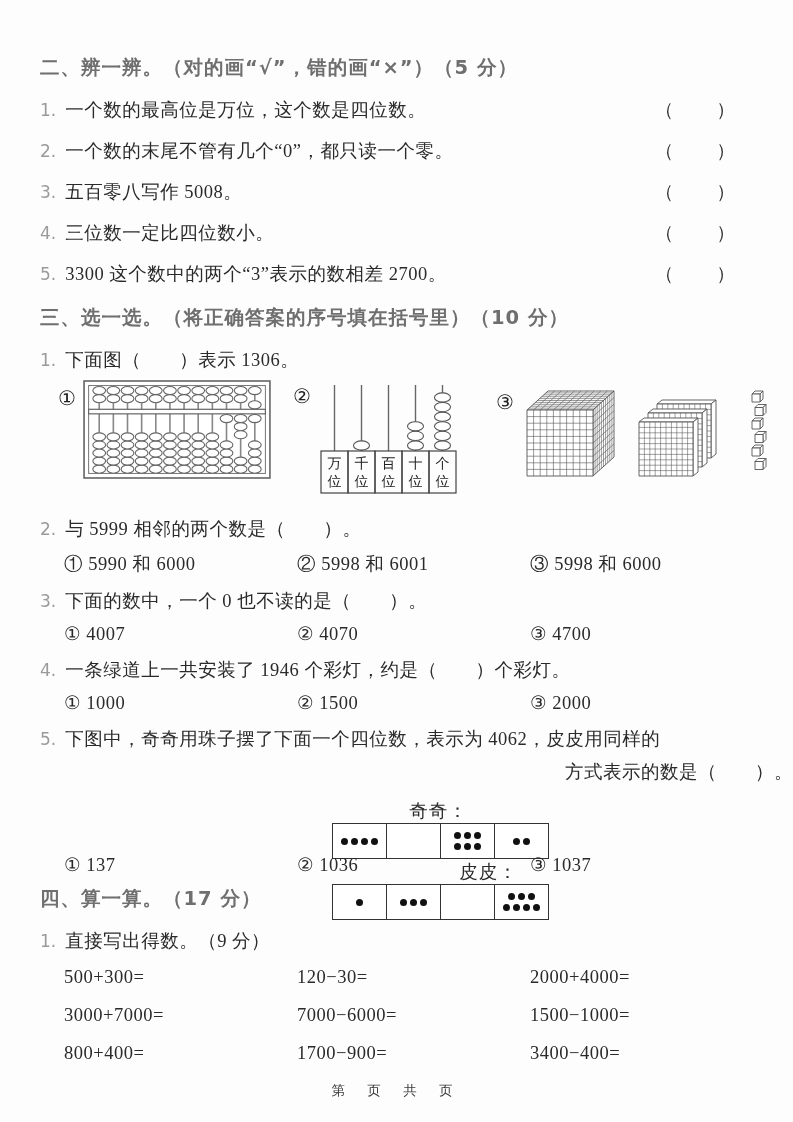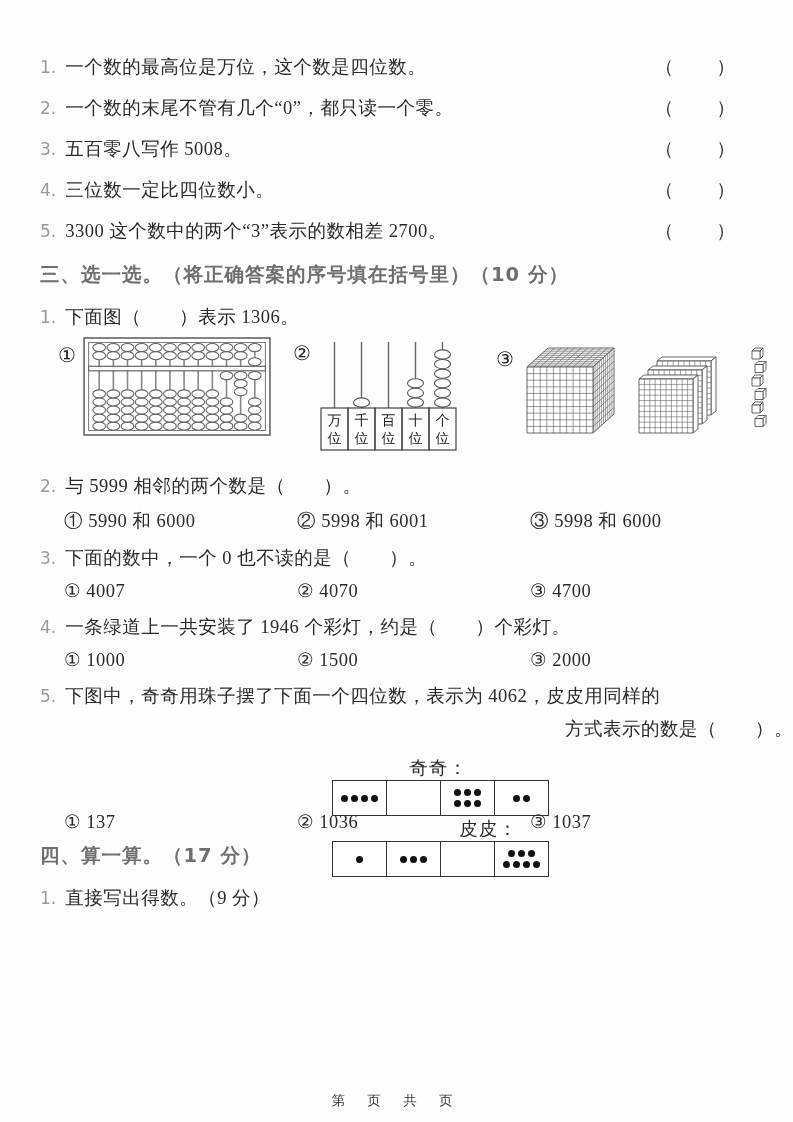--- a/index.html
+++ b/index.html
@@ -38,31 +38,32 @@
   .sname{letter-spacing:1px;}
   .strip{display:flex; border:1.4px solid #333; margin-left:4px; background:#fff;}
   .cell{width:53px; height:34px; border-left:1px solid #333;
         display:flex; flex-direction:column; align-items:center; justify-content:center;}
   .cell:first-child{border-left:none;}
   .dotrow{line-height:0; margin:1.6px 0; text-align:center; white-space:nowrap;}
   .dot{display:inline-block; width:7px; height:7px; border-radius:50%;
        background:#111; margin:0 1.6px;}
   .pipgap{margin-left:100px;}
   .footer{
-    position:absolute; left:0; right:0; bottom:12px; text-align:center;
+    position:absolute; left:0; right:0; bottom:22px; text-align:center;
     font-family:"DejaVu Sans","Liberation Sans",sans-serif;
     font-size:13.5px; color:#3a3a3a; letter-spacing:9px;
   }
   .mb8{margin-bottom:8px;} .mb14{margin-bottom:14px;} .mb18{margin-bottom:18px;} .mb20{margin-bottom:9px;}
 </style>
 </head>
 <body>
 
 <div class="page">
 
+  <div class="h">二、辨一辨。（对的画“√”，错的画“×”）（5 分）</div>
 
   <div class="tf">
     <div><span class="num">1.</span><span class="txt">一个数的最高位是万位，这个数是四位数。</span></div>
     <span class="br">（　　）</span>
   </div>
   <div class="tf">
     <div><span class="num">2.</span><span class="txt">一个数的末尾不管有几个“0”，都只读一个零。</span></div>
     <span class="br">（　　）</span>
   </div>
   <div class="tf">
@@ -439,15 +440,26 @@
     <span>② 1036</span>
     <span>③ 1037</span>
   </div>
 
   <div class="h">四、算一算。（17 分）</div>
 
   <div class="q mb14">
     <span class="num">1.</span><span class="txt">直接写出得数。（9 分）</span>
   </div>
 
+  <div class="opts calc">
+    <span>500+300=</span>
+    <span>120−30=</span>
+    <span>2000+4000=</span>
+    <span>3000+7000=</span>
+    <span>7000−6000=</span>
+    <span>1500−1000=</span>
+    <span>800+400=</span>
+    <span>1700−900=</span>
+    <span>3400−400=</span>
+  </div>
 
   <div class="footer">第 页 共 页</div>
 </div>
 
 </body></html>

